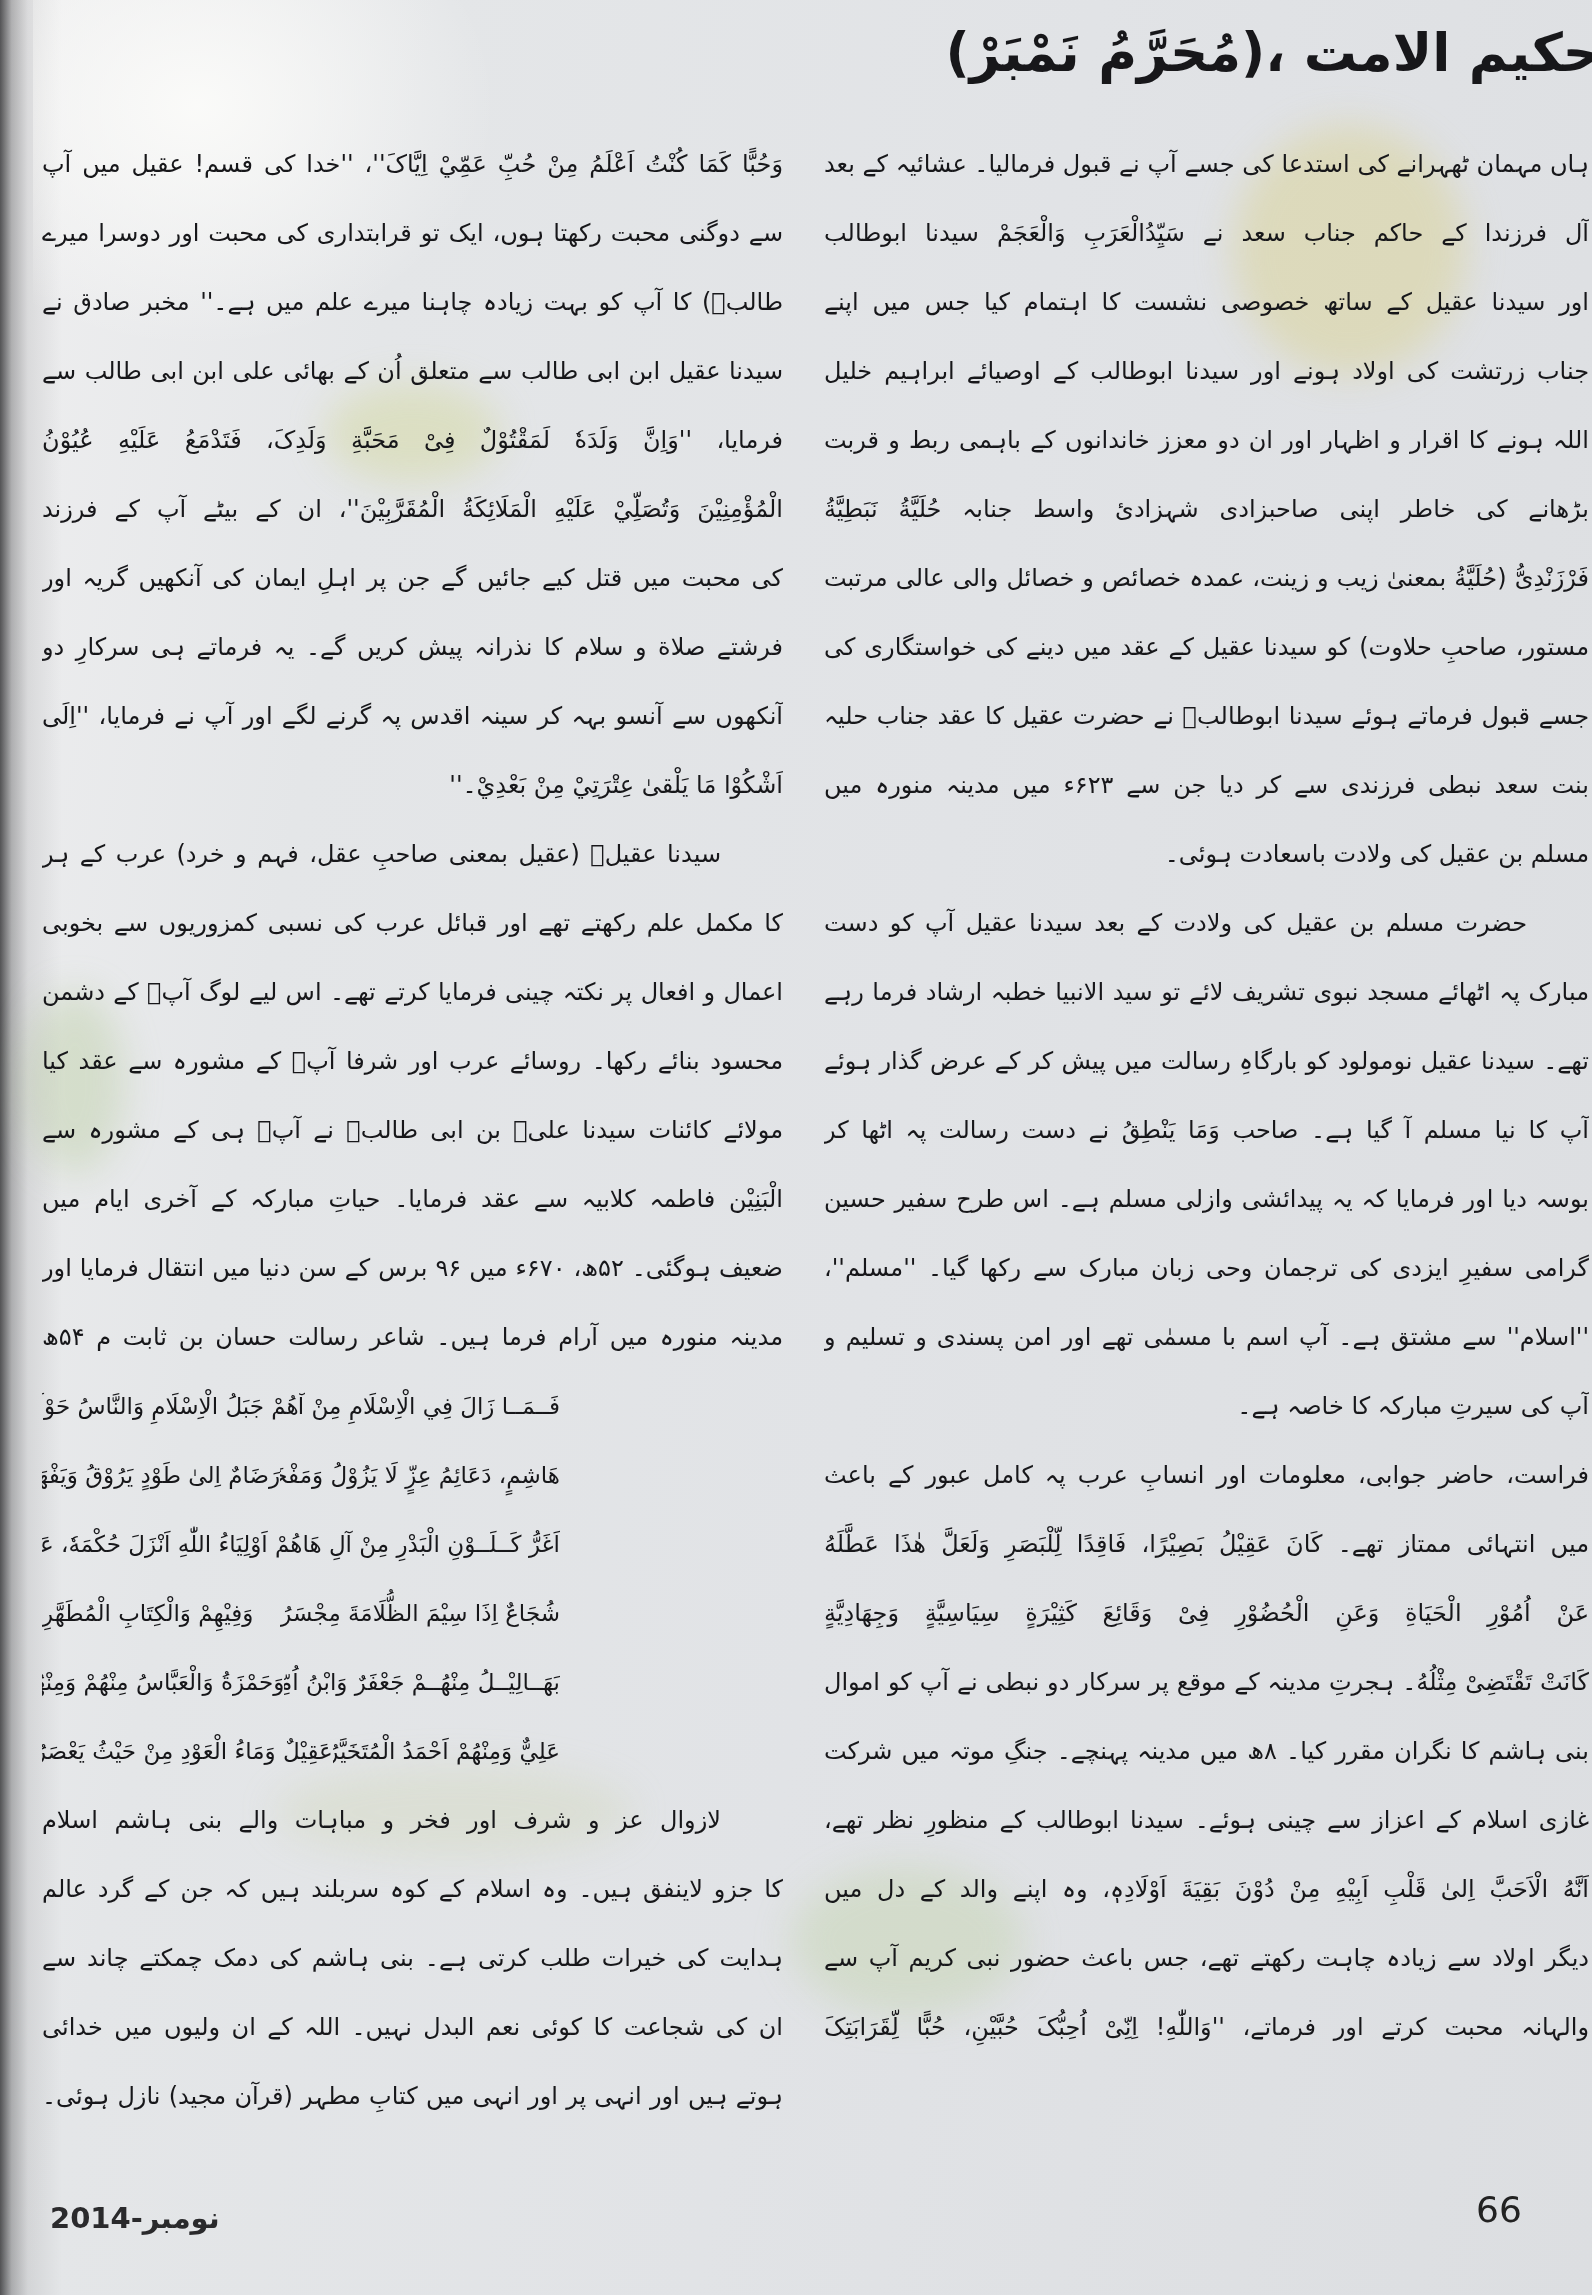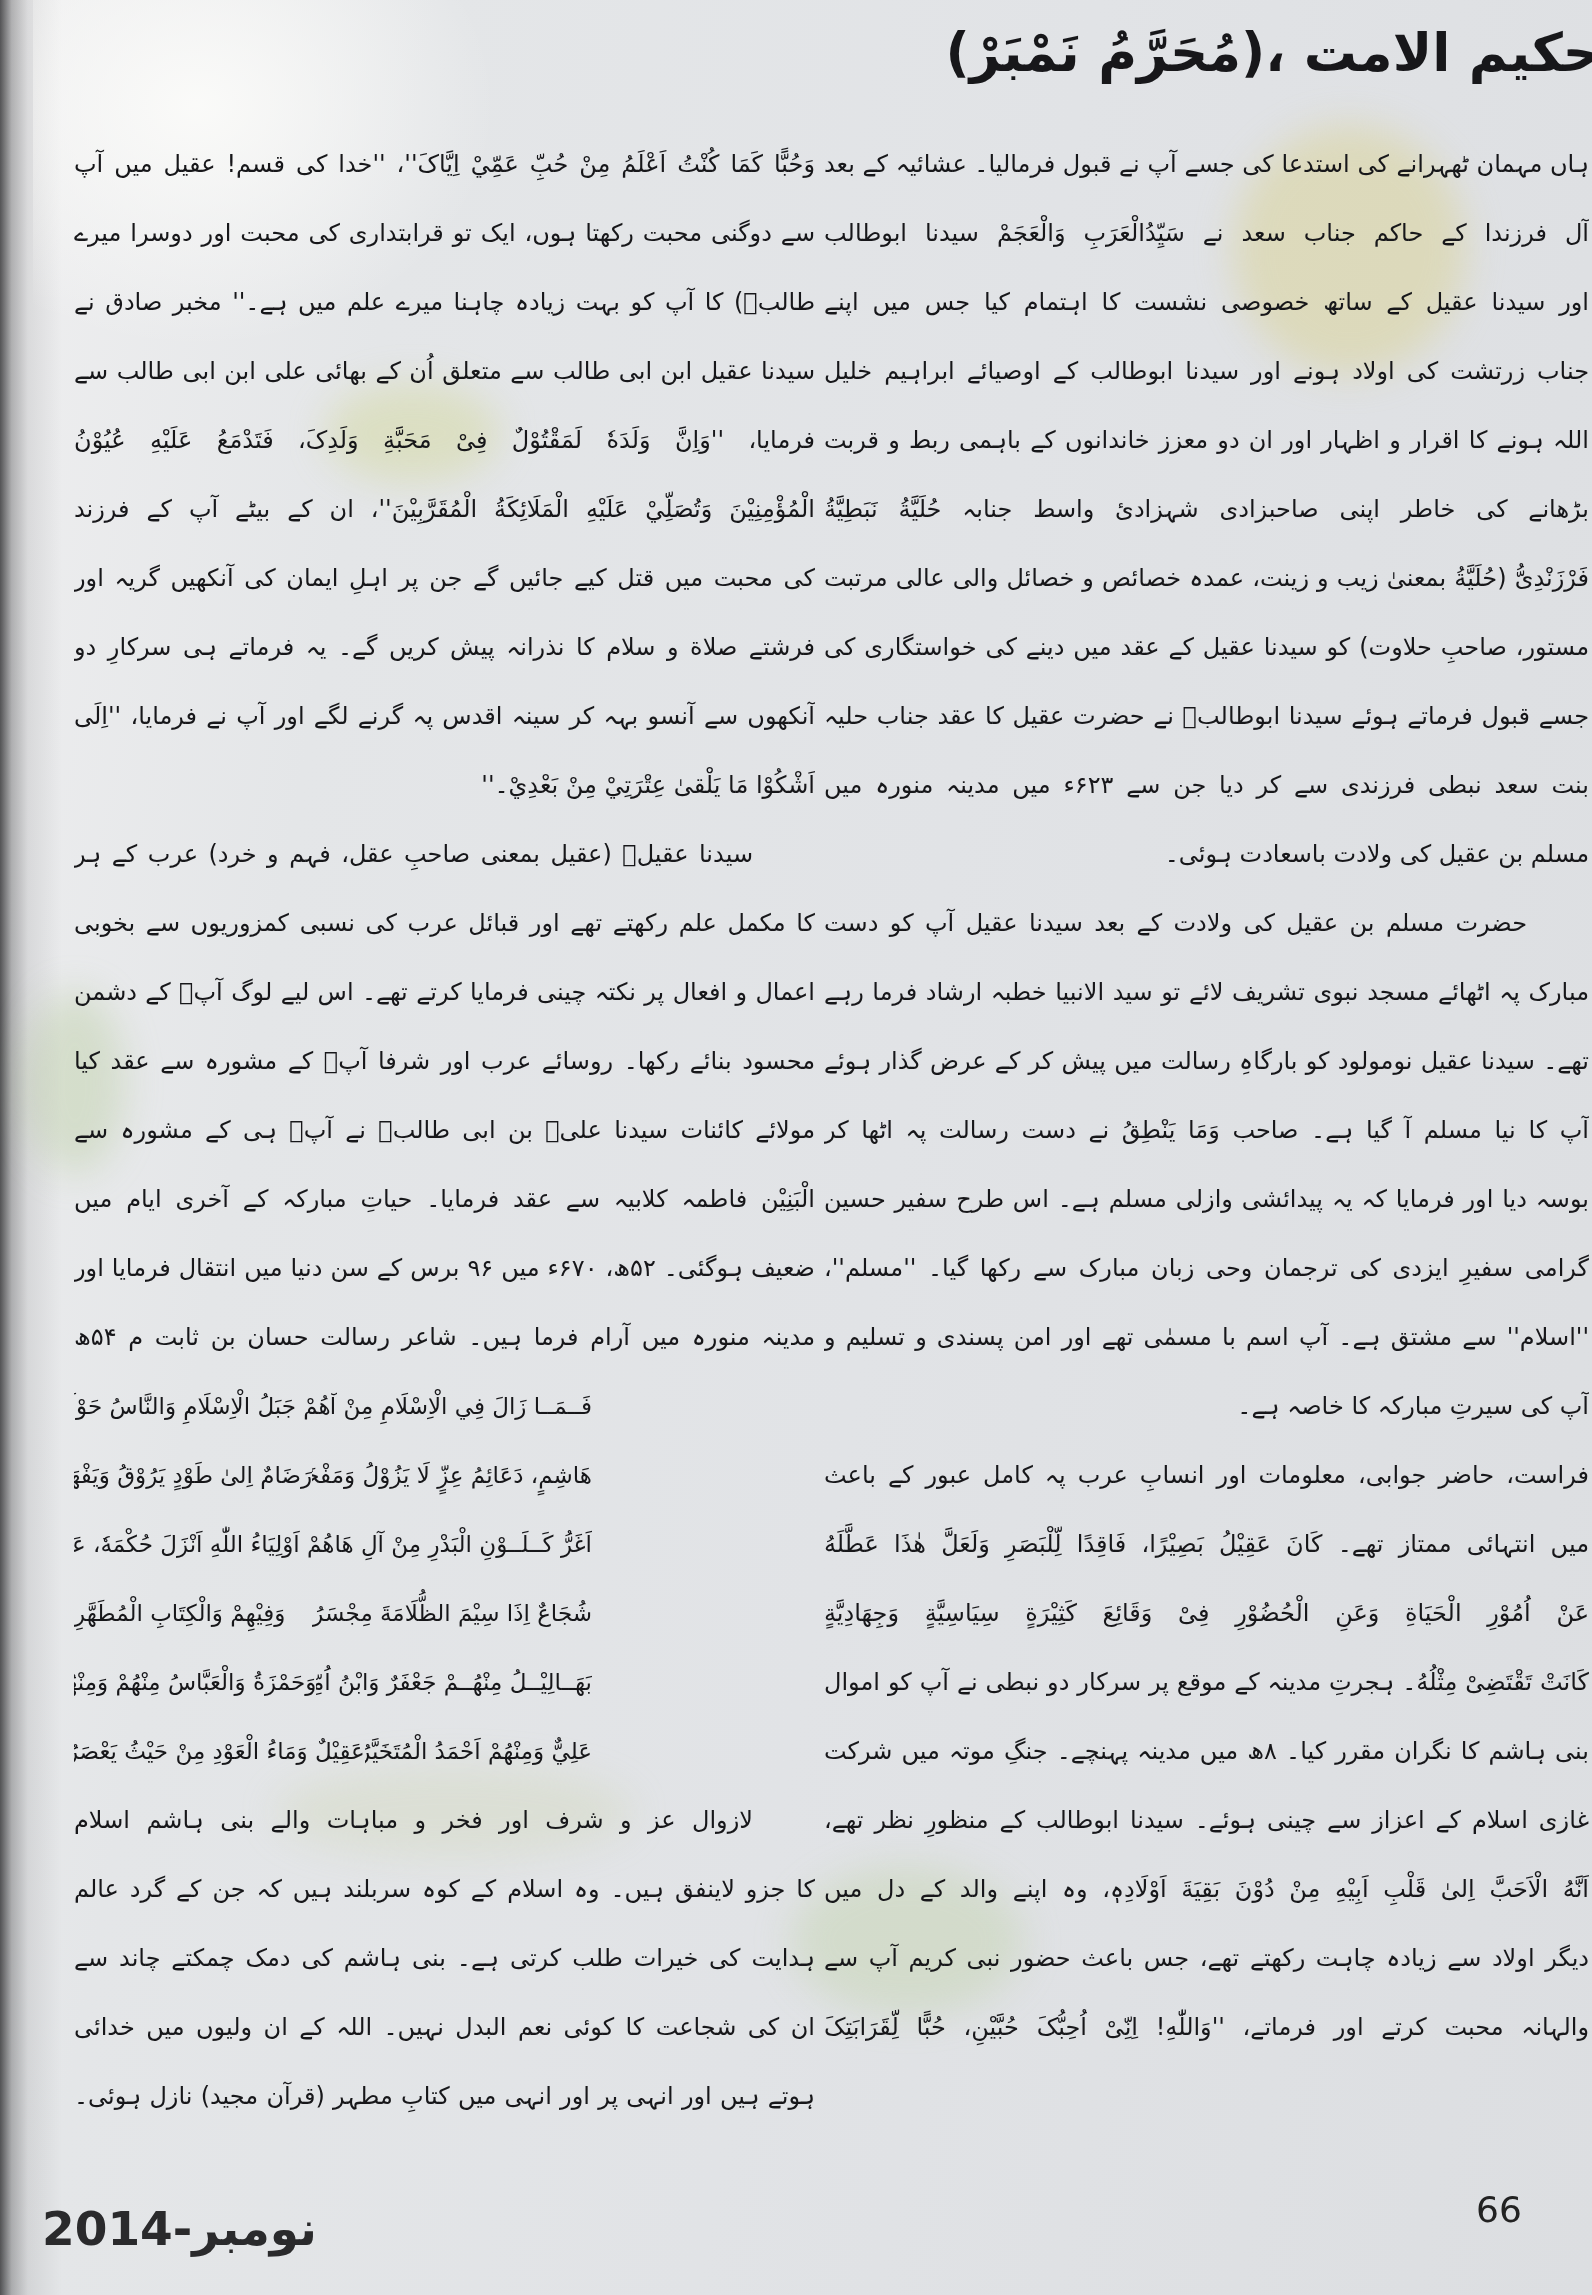--- a/index.html
+++ b/index.html
@@ -25,38 +25,38 @@
   .g4{left:791px;top:1866px;width:233px;height:150px;background:rgba(172,200,132,.26);}
   .g5{left:275px;top:1766px;width:358px;height:92px;background:rgba(196,204,150,.22);}
 
   .header-title{
     position:absolute;top:21.7px;left:8px;width:1593px;text-align:right;
     direction:rtl;font-size:53px;font-weight:bold;letter-spacing:0;
   }
 
   .col{position:absolute;direction:rtl;font-size:24px;}
   .col-right{left:824px;top:130px;width:765px;}
-  .col-left{left:42px;top:130px;width:741px;margin-left:32px;}
+  .col-left{left:42px;top:130px;width:741px;}
   .line{
     max-height:69px;min-height:69px;line-height:69px;overflow:hidden;
     text-align:justify;text-align-last:justify;
   }
   .line.short{text-align-last:right;}
   .line.indent{padding-right:62px;}
 
   .poem{margin-right:auto;width:518px;}
   .poem-row{
     height:69px;line-height:69px;display:flex;justify-content:space-between;
     direction:rtl;font-size:23px;
   }
   .hemi{white-space:nowrap;overflow:hidden;}
 
   .footer-issue{
-    position:absolute;left:42px;top:2201px;direction:rtl;
-    font-size:47px;font-weight:bold;color:#2a2a2c;text-align:center;
+    position:absolute;left:50px;top:2201px;direction:rtl;
+    font-size:29px;font-weight:bold;color:#2a2a2c;text-align:center;
   }
   .page-number{
     position:absolute;left:1476px;top:2189px;font-size:36px;color:#222;
   }
 </style>
 </head>
 <body>
 
 <div class="gutter"></div>
 <div class="corner-light"></div>

